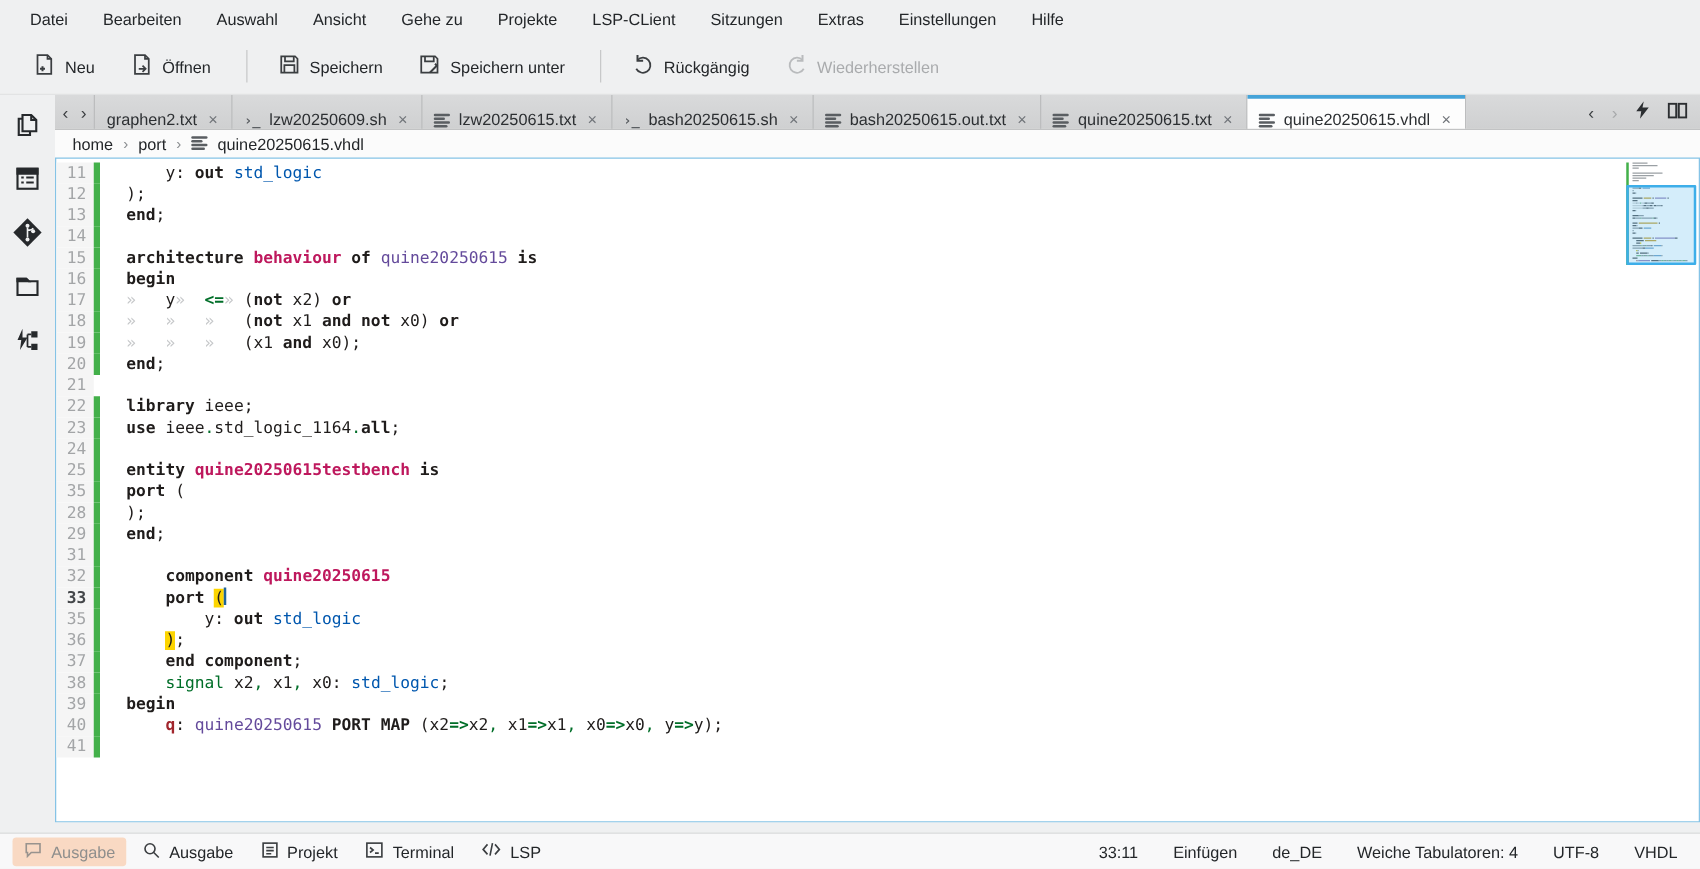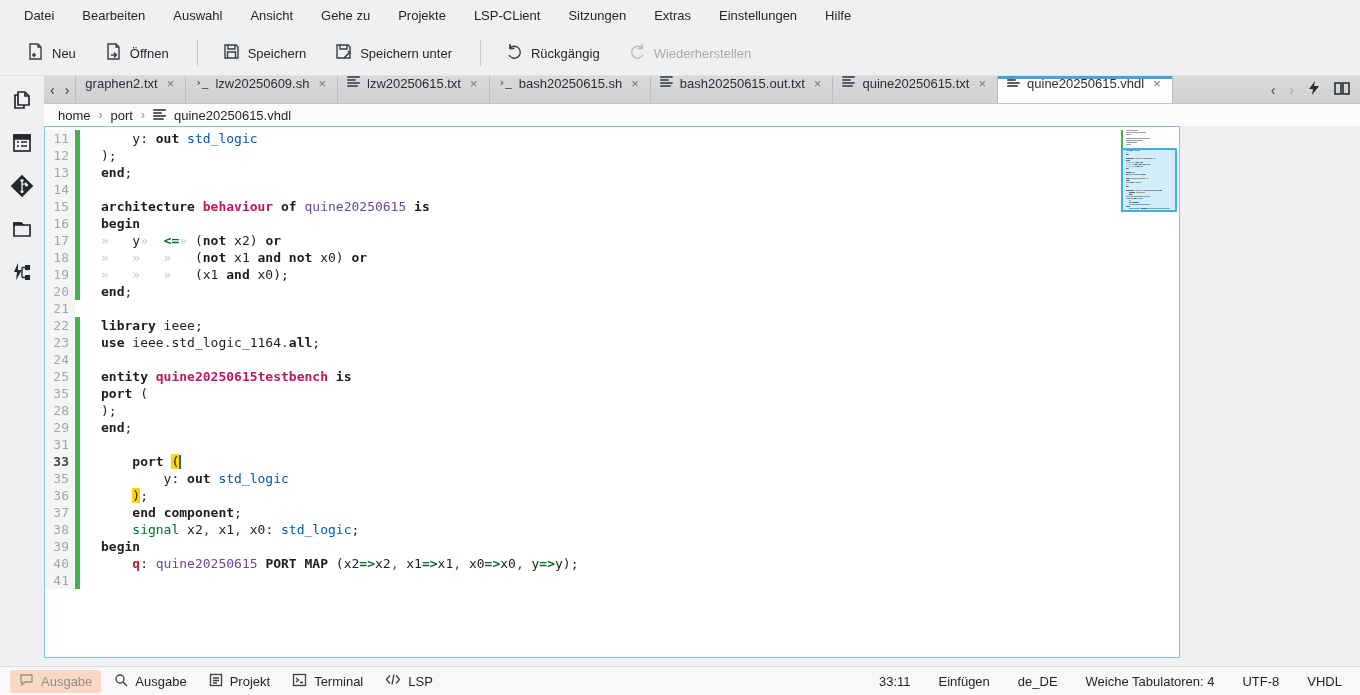--- a/index.html
+++ b/index.html
@@ -20,21 +20,21 @@
   .tb-btn.disabled { color:#a9abad; }
   .tb-btn.disabled svg { stroke:#b9bbbd; }
   .tb-sep { width:1px; height:26px; background:#c7c8c9; margin:0 12px; }
 
   
   #tabrow { left:44px; top:76px; width:1316px; height:28px;
     background:linear-gradient(#d9dadb,#cfd0d1); display:flex; align-items:stretch;
     border-bottom:1px solid #c2c3c4; }
   .tab-nav { display:flex; align-items:center; padding:0 6px; gap:10px;
     border-right:1px solid #bcbdbe; color:#3b3e41; font-size:14px; }
-  .tab { display:flex; align-items:flex-start; gap:7px; padding:0 9px;
+  .tab { display:flex; align-items:flex-end; gap:7px; padding:0 9px;
     border-right:1px solid #bcbdbe; color:#2c2f32; white-space:nowrap; position:relative; }
   .tab .close { color:#71757a; font-size:13px; padding:0 2px; }
   .tab.active { background:#fdfdfd; border-right:1px solid #bcbdbe; }
   .tab.active::before { content:""; position:absolute; left:0; top:0; right:0; height:3px; background:#45a3d8; }
   .tab-right { margin-left:auto; display:flex; align-items:center; gap:14px; padding:0 10px; }
   .tab-right .nav-ch { font-size:14px; color:#3b3e41; }
   .tab-right .nav-ch.dim { color:#a7a9ab; }
   .doc-icon { display:inline-block; width:13px; height:12px; }
   .doc-icon i { display:block; height:2px; background:#5a5e62; margin-bottom:1px; border-radius:1px; }
   .script-icon { font-family:"DejaVu Sans Mono",monospace; color:#5a5e62; font-size:11px; font-weight:bold; }
@@ -44,21 +44,21 @@
     display:flex; align-items:center; padding-left:14px; gap:8px; font-size:13px; }
   .crumb-sep { color:#8a8d90; font-size:12px; }
 
   
   #dockstrip { left:0; top:76px; width:44px; height:590px; background:#eff0f1;
     display:flex; flex-direction:column; align-items:center; padding-top:8px; gap:9px; }
   .dock-btn { width:36px; height:34px; display:flex; align-items:center; justify-content:center; }
   .dock-btn svg { stroke:#26292c; fill:none; stroke-width:1.7; }
 
   
-  #editor { left:44px; top:126px; width:1136px; height:532px; background:#ffffff;
+  #editor { left:44px; top:126px; width:1316px; height:532px; background:#ffffff;
     border:1px solid #85c3e6; font-family:"DejaVu Sans Mono", monospace; font-size:13px; }
   #lines { position:absolute; left:0; top:0; right:0; bottom:0; padding-top:3px; overflow:hidden; }
   .line { display:flex; height:17px; line-height:17px; white-space:pre; }
   .ln { width:30px; text-align:right; padding-right:6px; color:#a3a5a7; background:#f5f5f5; flex:none; }
   .ln.cur { color:#45484b; font-weight:bold; }
   .modbar { width:5px; flex:none; background:transparent; }
   .modbar.on { background:#43b04a; }
   .code { padding-left:21px; }
   .s-n  { color:#1f1c1b; }
   .s-kw { color:#1f1c1b; font-weight:bold; }
@@ -301,20 +301,21 @@
       <div class="line"><span class="ln">20</span><span class="modbar on"></span><span class="code"><span class="s-kw">end</span><span class="s-n">;</span></span></div>
       <div class="line"><span class="ln">21</span><span class="modbar"></span><span class="code"></span></div>
       <div class="line"><span class="ln">22</span><span class="modbar on"></span><span class="code"><span class="s-kw">library</span><span class="s-n"> ieee;</span></span></div>
       <div class="line"><span class="ln">23</span><span class="modbar on"></span><span class="code"><span class="s-kw">use</span><span class="s-n"> ieee</span><span class="s-op">.</span><span class="s-n">std_logic_1164</span><span class="s-op">.</span><span class="s-kw">all</span><span class="s-n">;</span></span></div>
       <div class="line"><span class="ln">24</span><span class="modbar on"></span><span class="code"></span></div>
       <div class="line"><span class="ln">25</span><span class="modbar on"></span><span class="code"><span class="s-kw">entity</span><span class="s-n"> </span><span class="s-nm">quine20250615testbench</span><span class="s-n"> </span><span class="s-kw">is</span></span></div>
       <div class="line"><span class="ln">35</span><span class="modbar on"></span><span class="code"><span class="s-kw">port</span><span class="s-n"> (</span></span></div>
       <div class="line"><span class="ln">28</span><span class="modbar on"></span><span class="code"><span class="s-n">);</span></span></div>
       <div class="line"><span class="ln">29</span><span class="modbar on"></span><span class="code"><span class="s-kw">end</span><span class="s-n">;</span></span></div>
       <div class="line"><span class="ln">31</span><span class="modbar on"></span></div>
+      <div class="line"><span class="ln">32</span><span class="modbar on"></span><span class="code"><span class="s-n">    </span><span class="s-kw">component</span><span class="s-n"> </span><span class="s-nm">quine20250615</span></span></div>
       <div class="line"><span class="ln cur">33</span><span class="modbar on"></span><span class="code"><span class="s-n">    </span><span class="s-kw">port</span><span class="s-n"> </span><span class="s-brk">(</span><span class="caret"></span></span></div>
       <div class="line"><span class="ln">35</span><span class="modbar on"></span><span class="code"><span class="s-n">        y: </span><span class="s-kw">out</span><span class="s-n"> </span><span class="s-ty">std_logic</span></span></div>
       <div class="line"><span class="ln">36</span><span class="modbar on"></span><span class="code"><span class="s-n">    </span><span class="s-brk">)</span><span class="s-n">;</span></span></div>
       <div class="line"><span class="ln">37</span><span class="modbar on"></span><span class="code"><span class="s-n">    </span><span class="s-kw">end</span><span class="s-n"> </span><span class="s-kw">component</span><span class="s-n">;</span></span></div>
       <div class="line"><span class="ln">38</span><span class="modbar on"></span><span class="code"><span class="s-n">    </span><span class="s-op">signal</span><span class="s-n"> x2</span><span class="s-op">,</span><span class="s-n"> x1</span><span class="s-op">,</span><span class="s-n"> x0: </span><span class="s-ty">std_logic</span><span class="s-n">;</span></span></div>
       <div class="line"><span class="ln">39</span><span class="modbar on"></span><span class="code"><span class="s-kw">begin</span></span></div>
       <div class="line"><span class="ln">40</span><span class="modbar on"></span><span class="code"><span class="s-n">    </span><span class="s-lb">q</span><span class="s-n">: </span><span class="s-rf">quine20250615</span><span class="s-n"> </span><span class="s-kw">PORT MAP</span><span class="s-n"> (x2</span><span class="s-opb">=&gt;</span><span class="s-n">x2</span><span class="s-op">,</span><span class="s-n"> x1</span><span class="s-opb">=&gt;</span><span class="s-n">x1</span><span class="s-op">,</span><span class="s-n"> x0</span><span class="s-opb">=&gt;</span><span class="s-n">x0</span><span class="s-op">,</span><span class="s-n"> y</span><span class="s-opb">=&gt;</span><span class="s-n">y);</span></span></div>
       <div class="line"><span class="ln">41</span><span class="modbar on"></span><span class="code"></span></div>
     </div>
   <div id="minimap">

